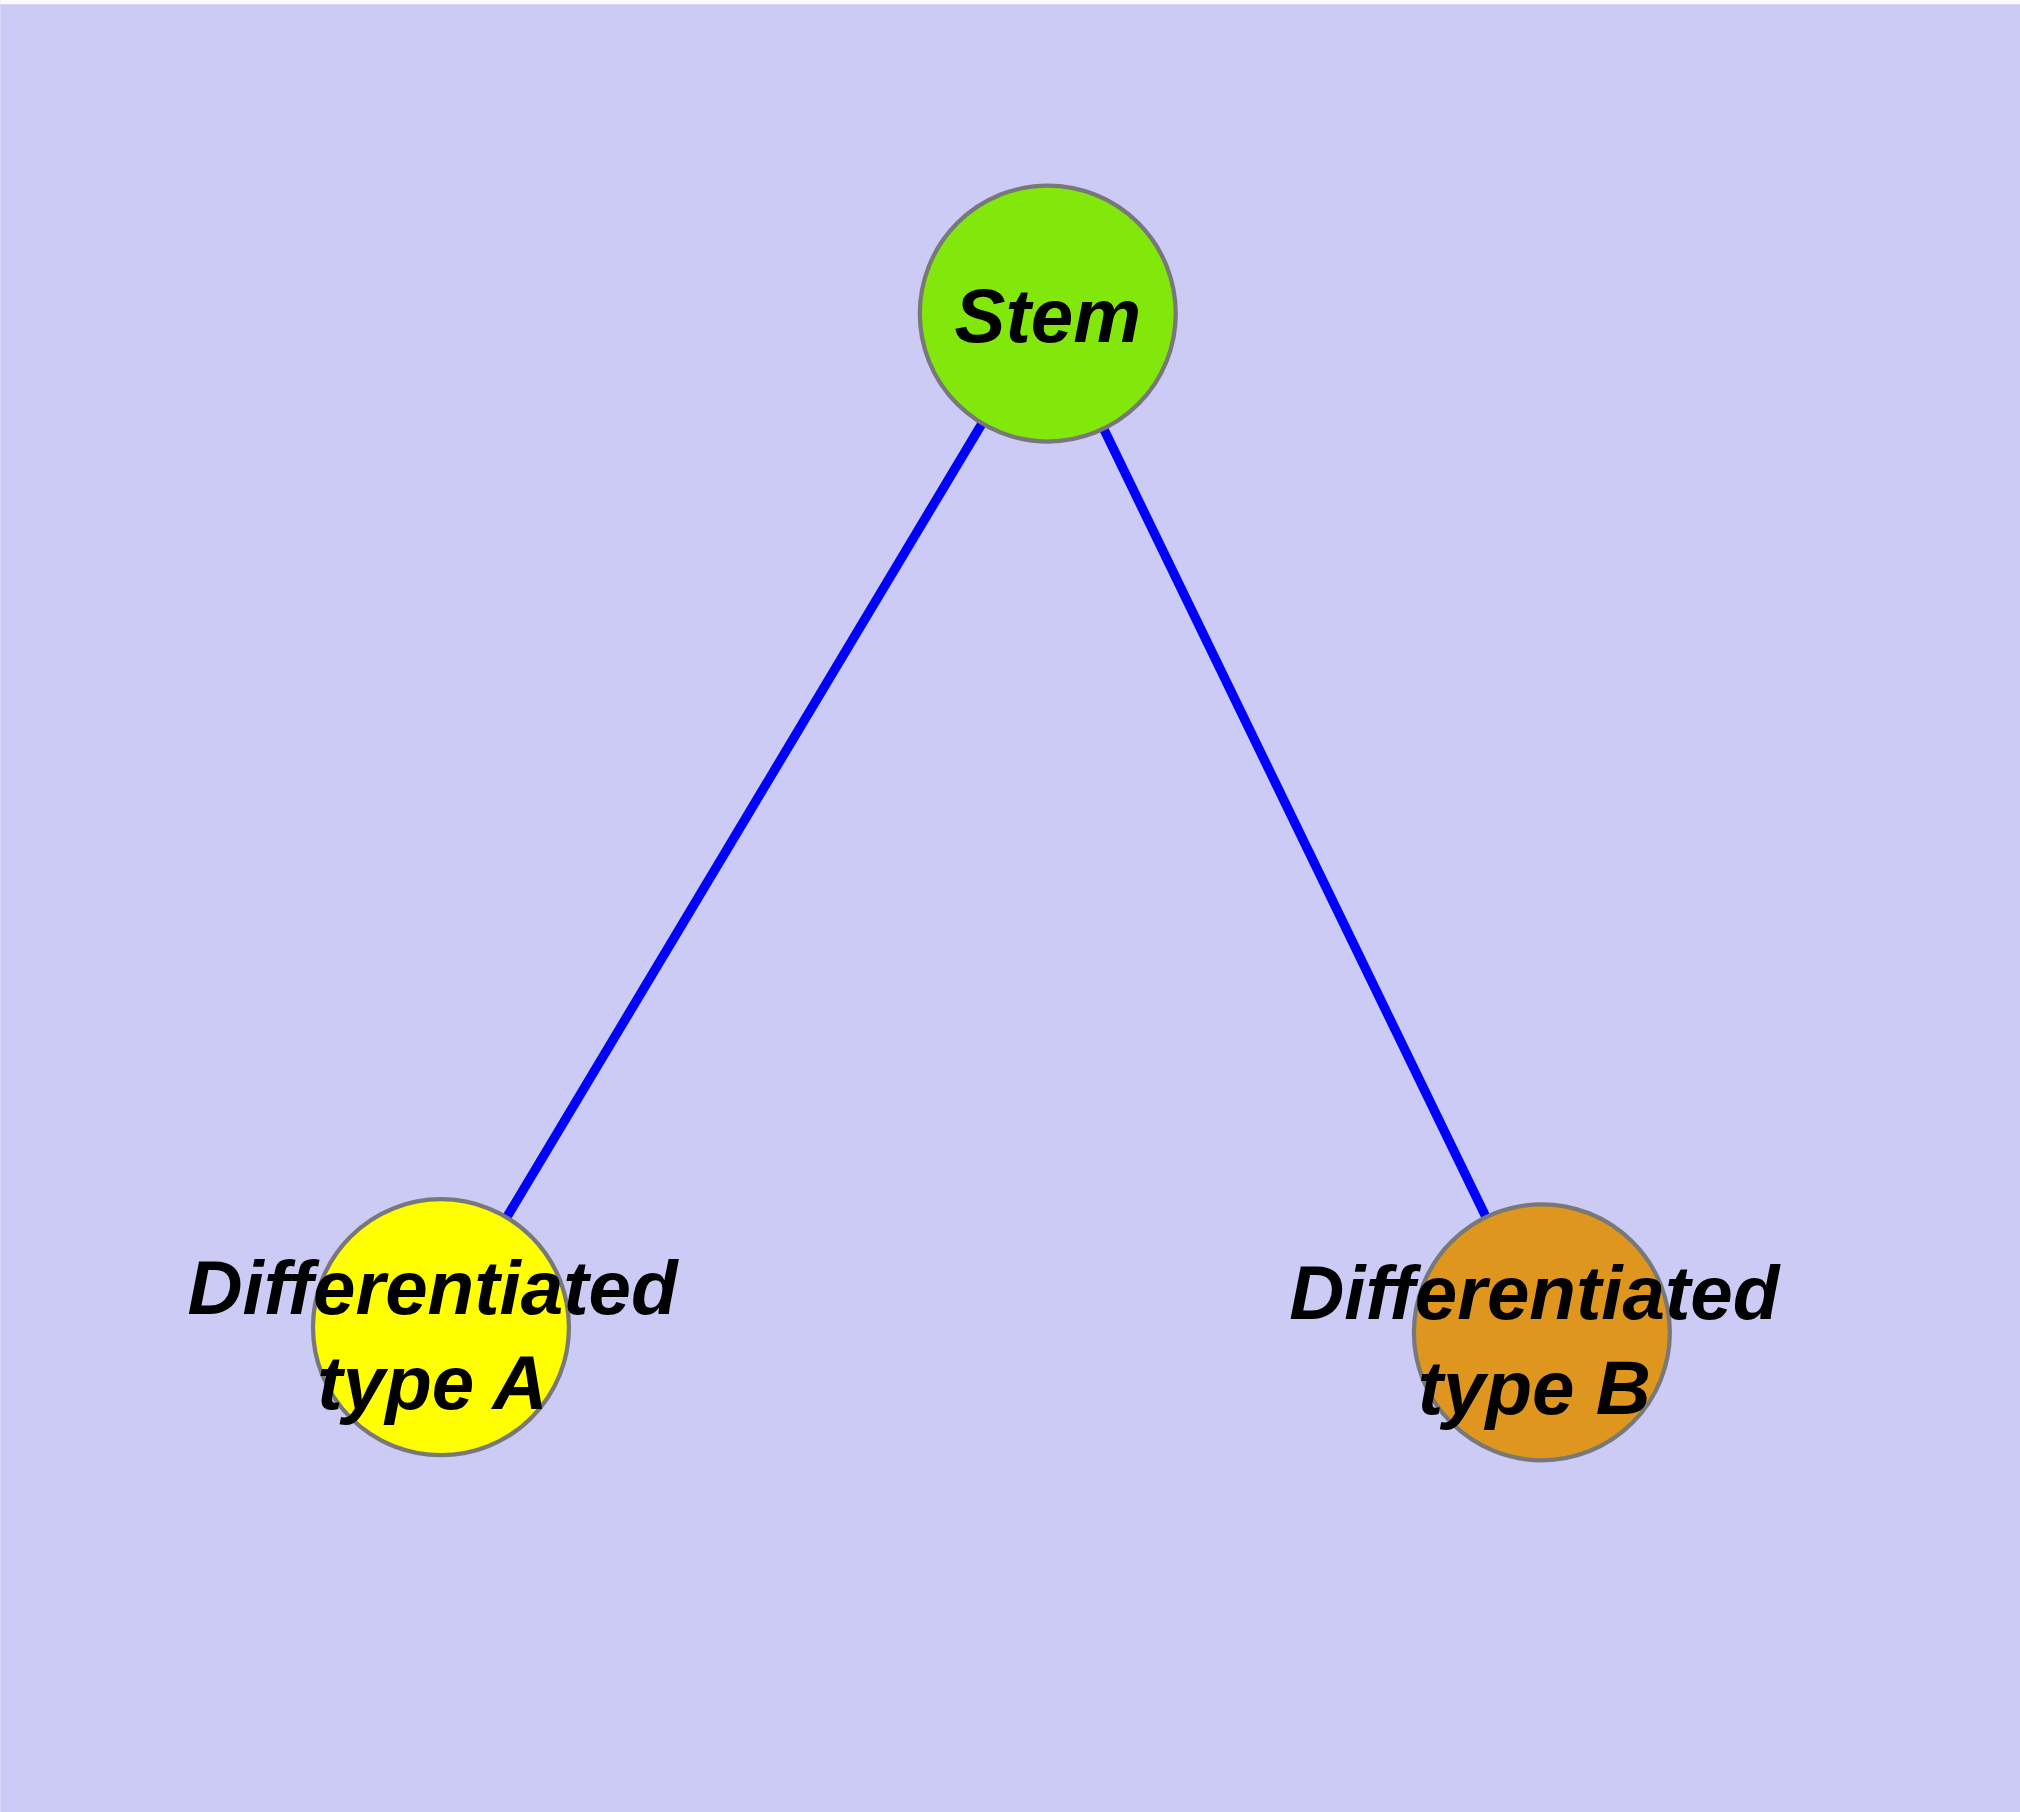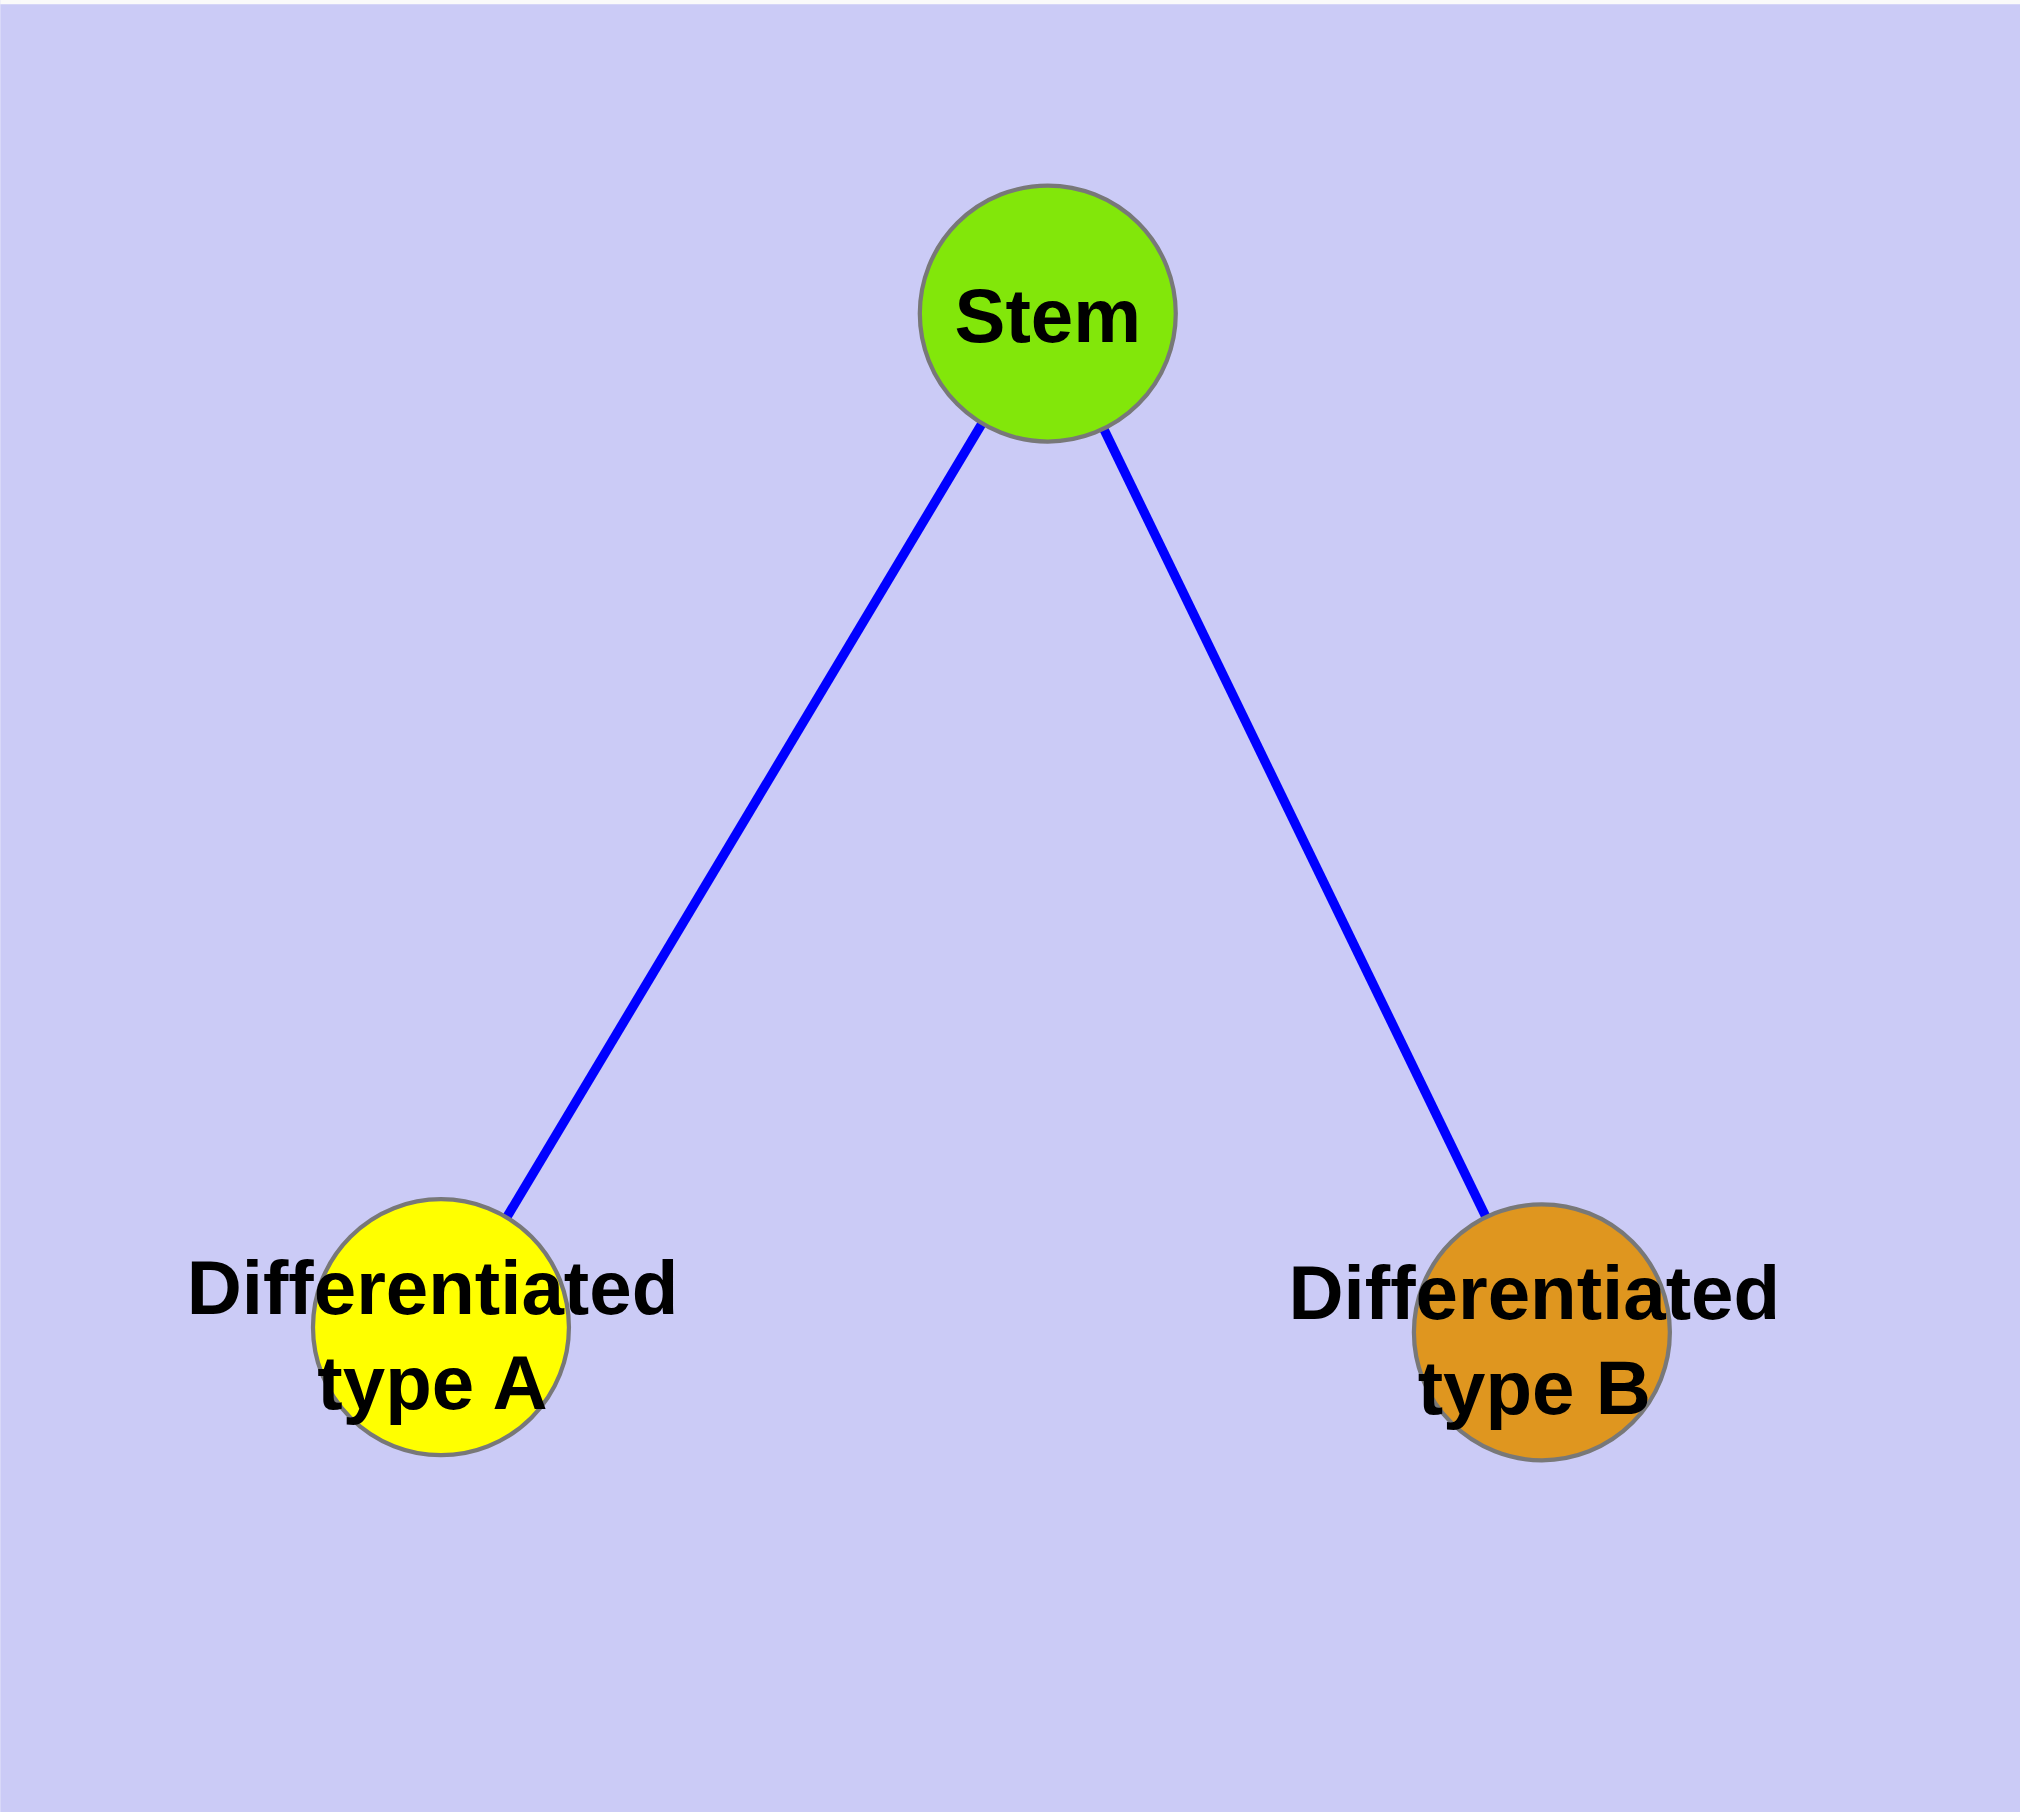--- a/index.html
+++ b/index.html
@@ -5,20 +5,21 @@
   html, body {
     margin: 0;
     padding: 0;
     background: #ffffff;
   }
   .stage {
     position: relative;
     width: 2021px;
     height: 1812px;
     overflow: hidden;
+    font-style: italic;
   }
   svg.graph-svg {
     display: block;
     width: 2021px;
     height: 1812px;
   }
   .node-label {
     font-family: "Liberation Sans", "DejaVu Sans", sans-serif;
     font-weight: bold;
     font-size: 90px;

